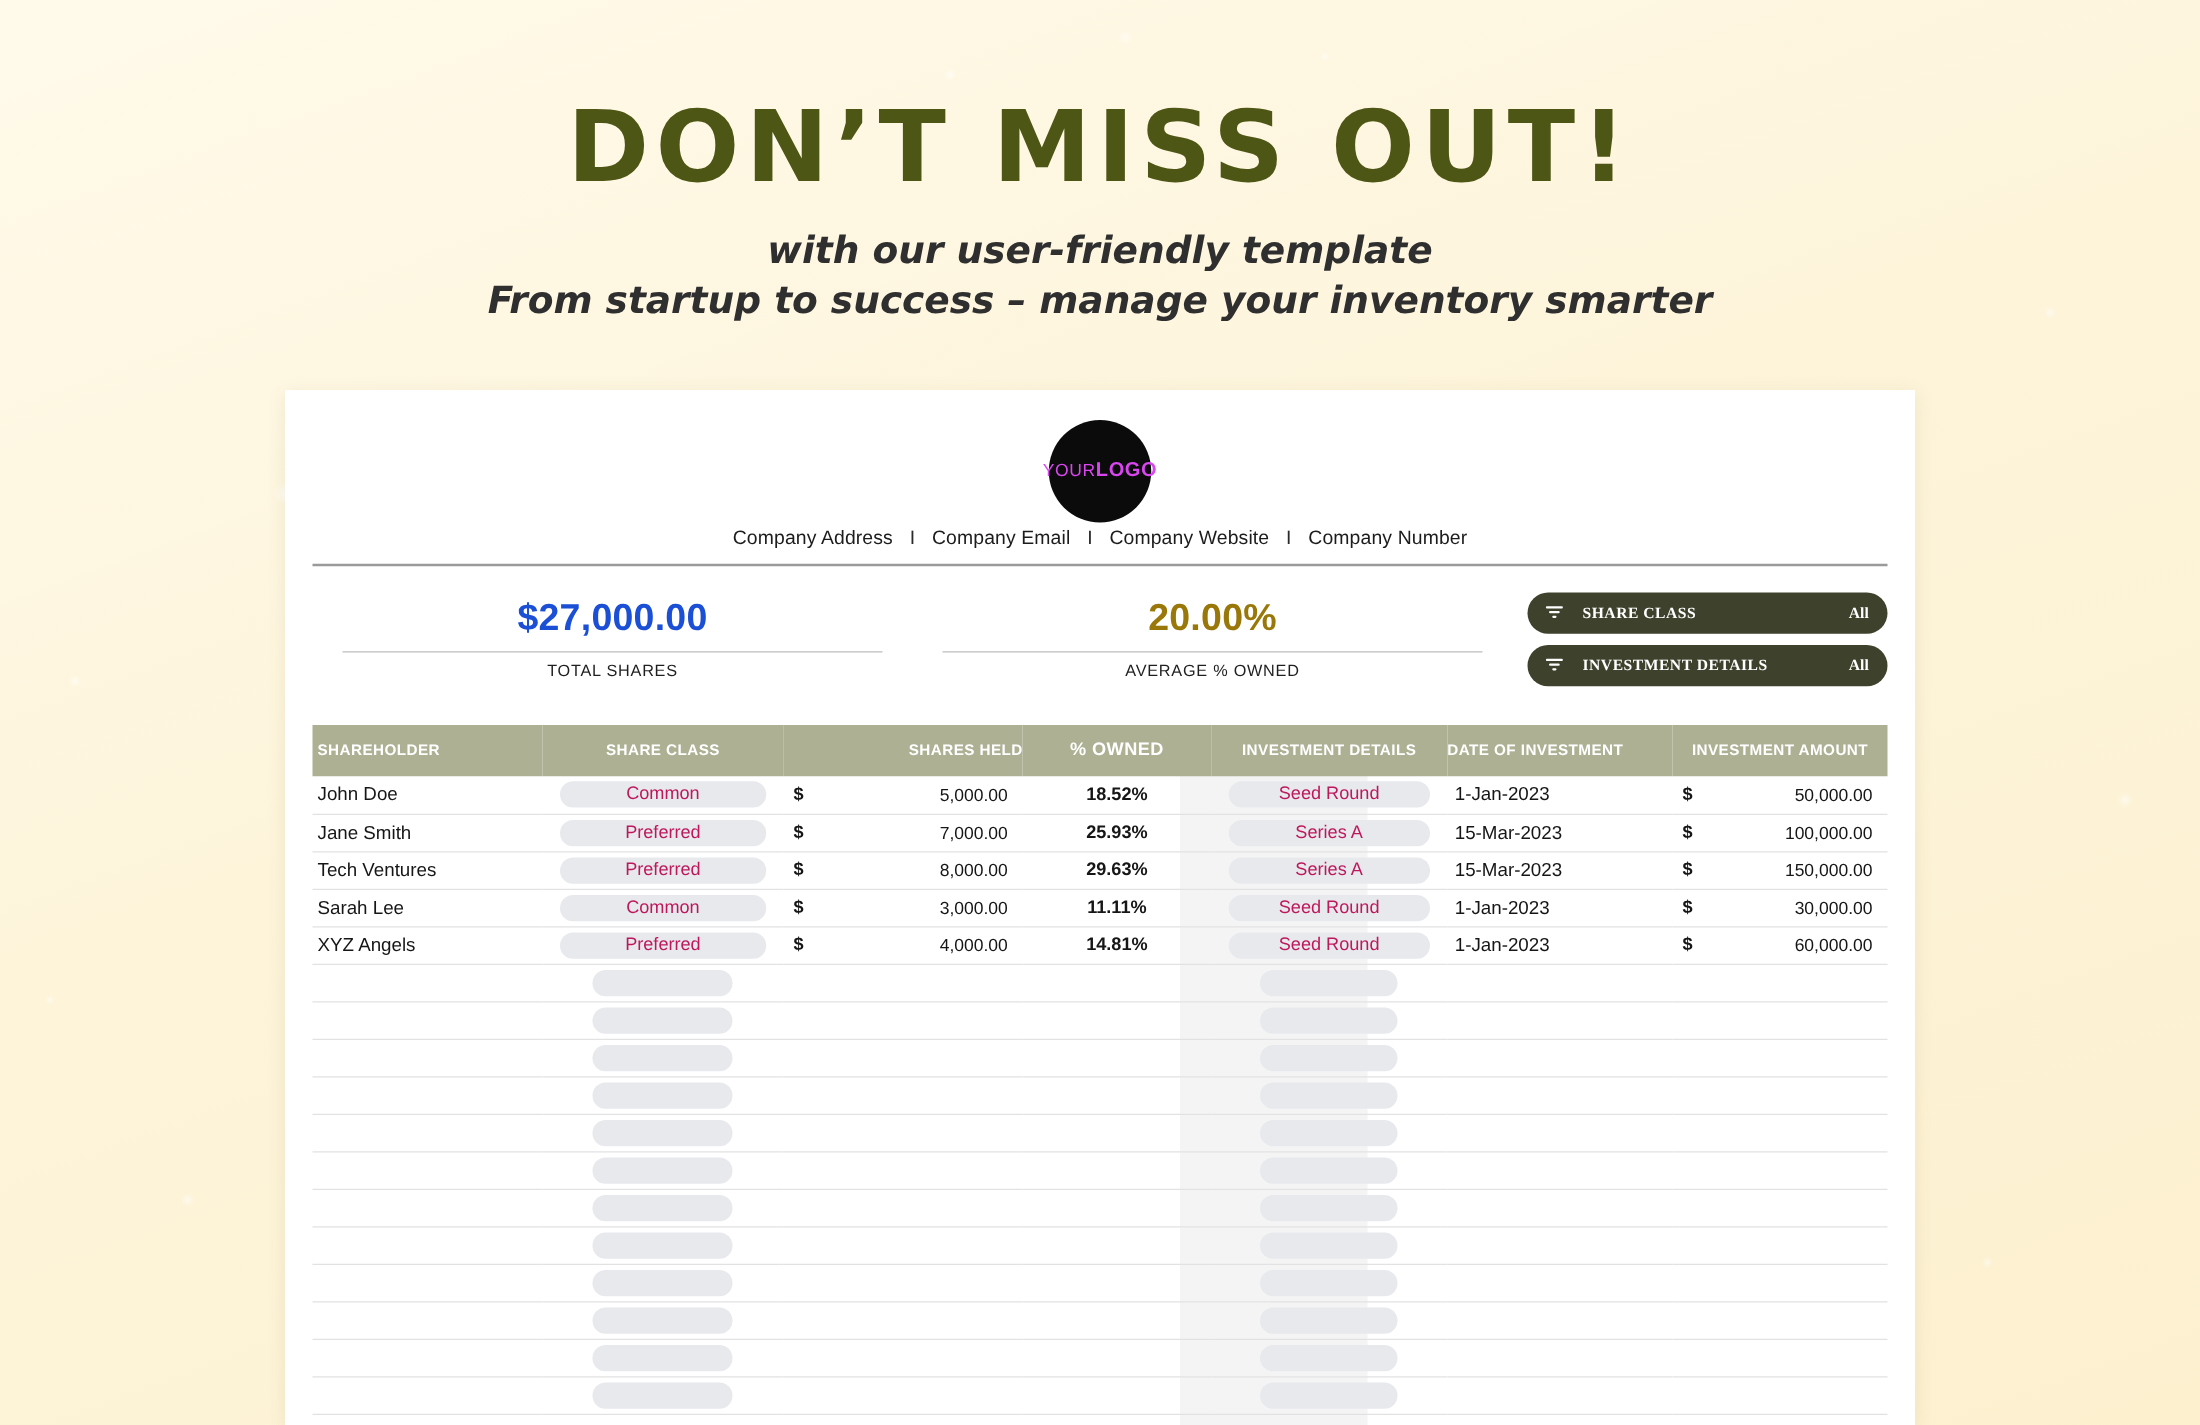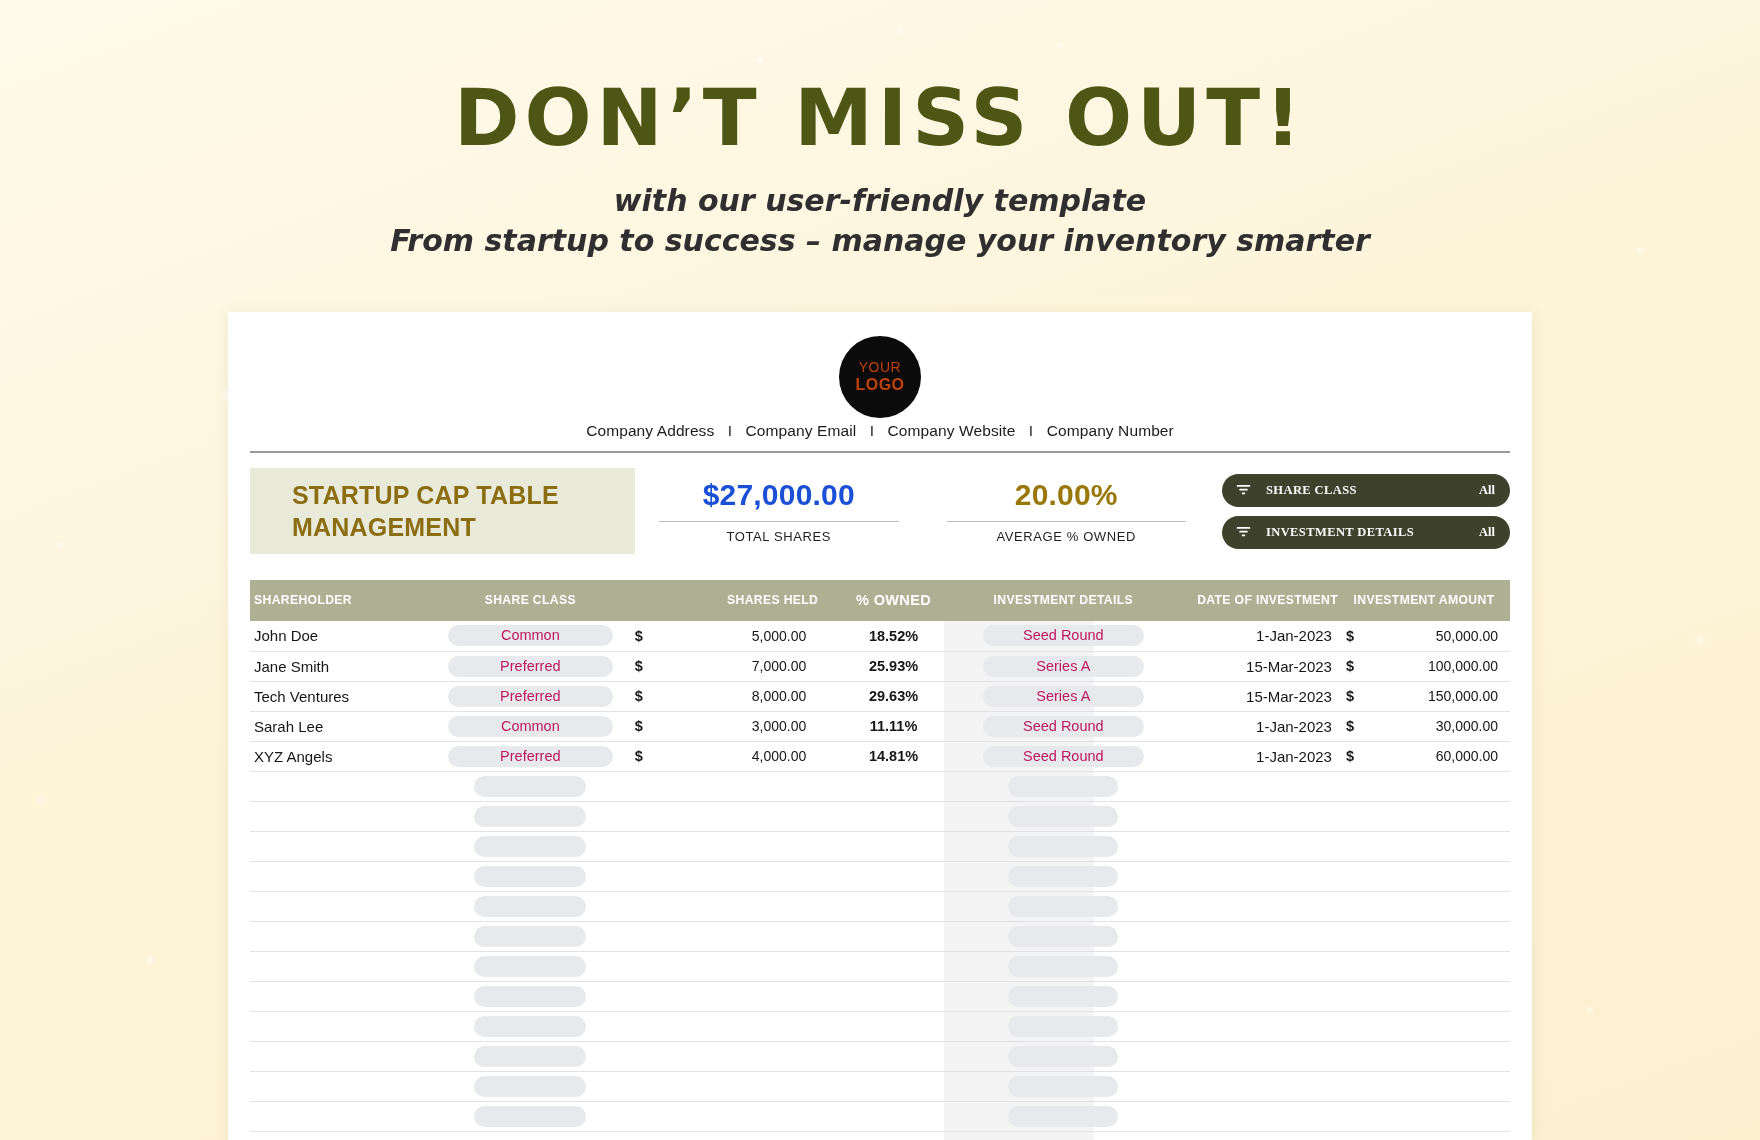--- a/index.html
+++ b/index.html
@@ -72,22 +72,22 @@
     background: #ffffff;
     box-shadow: 0 2px 14px rgba(120,100,50,.10);
     z-index: 3;
     overflow: hidden;
   }
 
   
   .logo-wrap { display:flex; justify-content:center; margin-top: 24px; }
   .logo {
     width: 82px; height: 82px; border-radius: 50%;
-    background: #0b0b0b; color: #c2410c;
-    display:flex; flex-direction:column; align-items:center; justify-content:center;
+    background: #0b0b0b; color: #d946ef;
+    display:flex; align-items:center; justify-content:center;
     line-height: 1.12;
   }
   .logo .l1 { font-size: 14px; font-weight: 400; letter-spacing: .5px; }
   .logo .l2 { font-size: 16px; font-weight: 700; letter-spacing: .5px; }
 
   
   .contact {
     margin-top: 4px;
     text-align: center;
     font-size: 15.5px;
@@ -200,21 +200,21 @@
     padding: 0 6px;
     vertical-align: middle;
     background: transparent;
   }
 
   .c-name   { width: 14.6%; text-align: left; padding-left: 4px !important; }
   .c-class  { width: 15.3%; }
   .c-shares { width: 15.2%; text-align: right; }
   .c-owned  { width: 11.95%; text-align:center; font-weight: 700; font-size: 14.5px; }
   .c-inv    { width: 15.0%; }
-  .c-date   { width: 14.3%; text-align:right; }
+  .c-date   { width: 14.3%; text-align:left; }
   .c-amt    { width: 13.65%; }
 
   .pill {
     display:block;
     background: #e7e9ed;
     border-radius: 13px;
     height: 21px;
     line-height: 21px;
     text-align: center;
     font-size: 14.5px;
@@ -256,23 +256,20 @@
     <span>Company Email</span>
     <span class="sep">I</span>
     <span>Company Website</span>
     <span class="sep">I</span>
     <span>Company Number</span>
   </div>
 
   <div class="rule"></div>
 
   <div class="summary">
-    <div class="sum-title">
-      <span>STARTUP CAP TABLE MANAGEMENT</span>
-    </div>
 
     <div class="stat">
       <div class="val blue">$27,000.00</div>
       <div class="divline"></div>
       <div class="lbl">TOTAL SHARES</div>
     </div>
 
     <div class="stat">
       <div class="val gold">20.00%</div>
       <div class="divline"></div>

